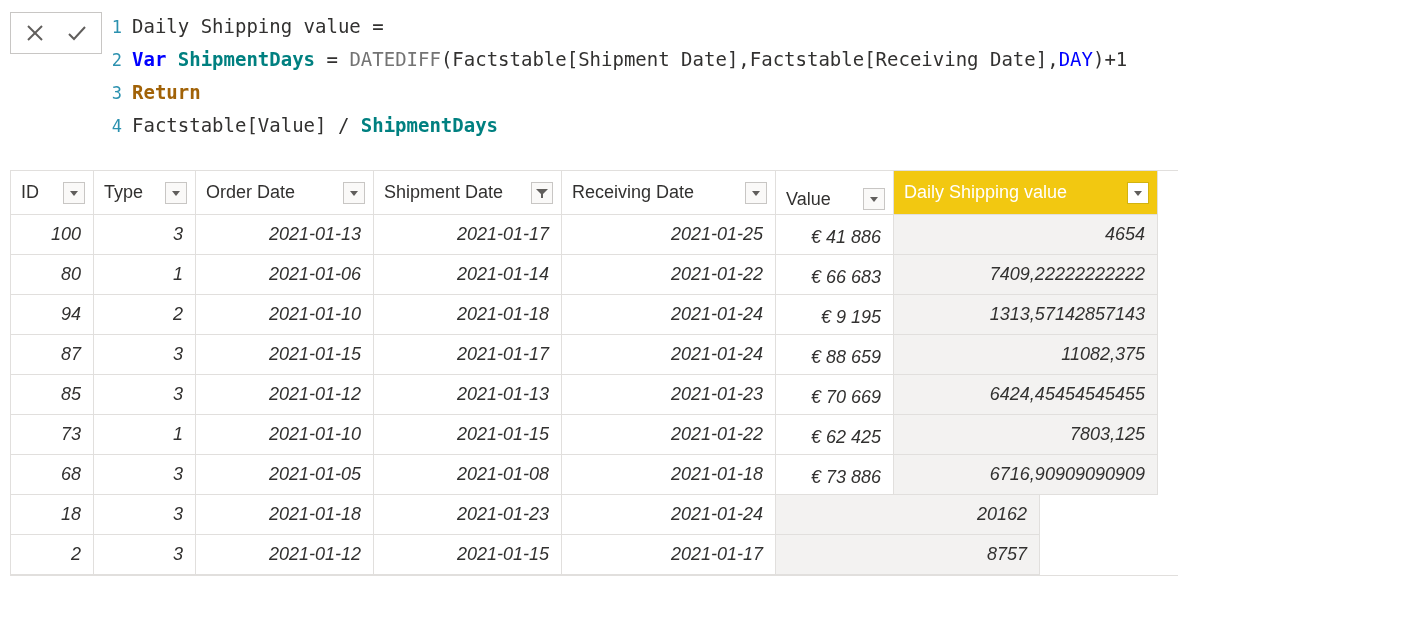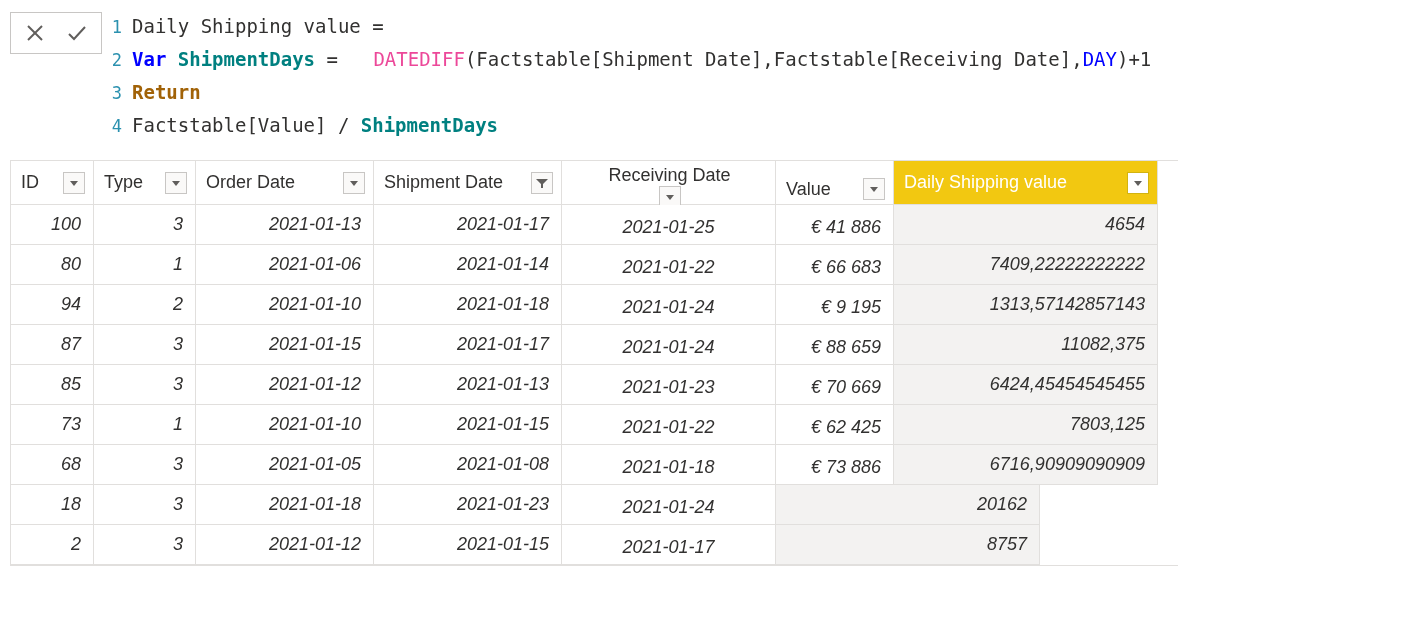--- a/index.html
+++ b/index.html
@@ -56,30 +56,30 @@
     .gutter {
       width: 22px;
       color: #2B91AF;
       text-align: right;
       padding-right: 10px;
       user-select: none;
       font-size: 17px;
     }
     .tok-kw  { color: #0000ff; font-weight: 600; }
     .tok-var { color: #008080; font-weight: 600; }
-    .tok-fn  { color: #ec4899; margin-left: 24px; }
+    .tok-fn  { color: #737373; }
     .tok-enum{ color: #0000ff; }
     .tok-ret { color: #a16207; font-weight: 600; }
 
     .grid {
       border: 1px solid #e1dfdd;
       border-left: none;
       border-right: none;
       width: 1168px;
-      margin-top: 18px;
+      margin-top: 28px;
     }
     .grid-header, .grid-row {
       display: flex;
       font-style: italic;
     }
     .grid-header { font-style: normal; }
 
     .cell {
       border-right: 1px solid #e1dfdd;
       border-bottom: 1px solid #e1dfdd;
@@ -105,21 +105,21 @@
     .grid-header .hcell-selected {
       background: #f2c811;
       color: #ffffff;
       font-weight: 600;
     }
 
     .col-id    { width: 84px; }
     .col-type  { width: 102px; }
     .col-order { width: 178px; }
     .col-ship  { width: 188px; }
-    .col-recv  { width: 214px; flex-direction: column; }
+    .col-recv  { width: 214px; }
     .col-value { width: 118px; align-items: flex-end; }
     .col-daily { width: 264px; background: #f3f2f1; }
     .grid-header .col-daily { background: #f2c811; }
 
     .filter-btn {
       width: 22px;
       height: 22px;
       border: 1px solid #c8c6c4;
       background: #faf9f8;
       display: flex;

